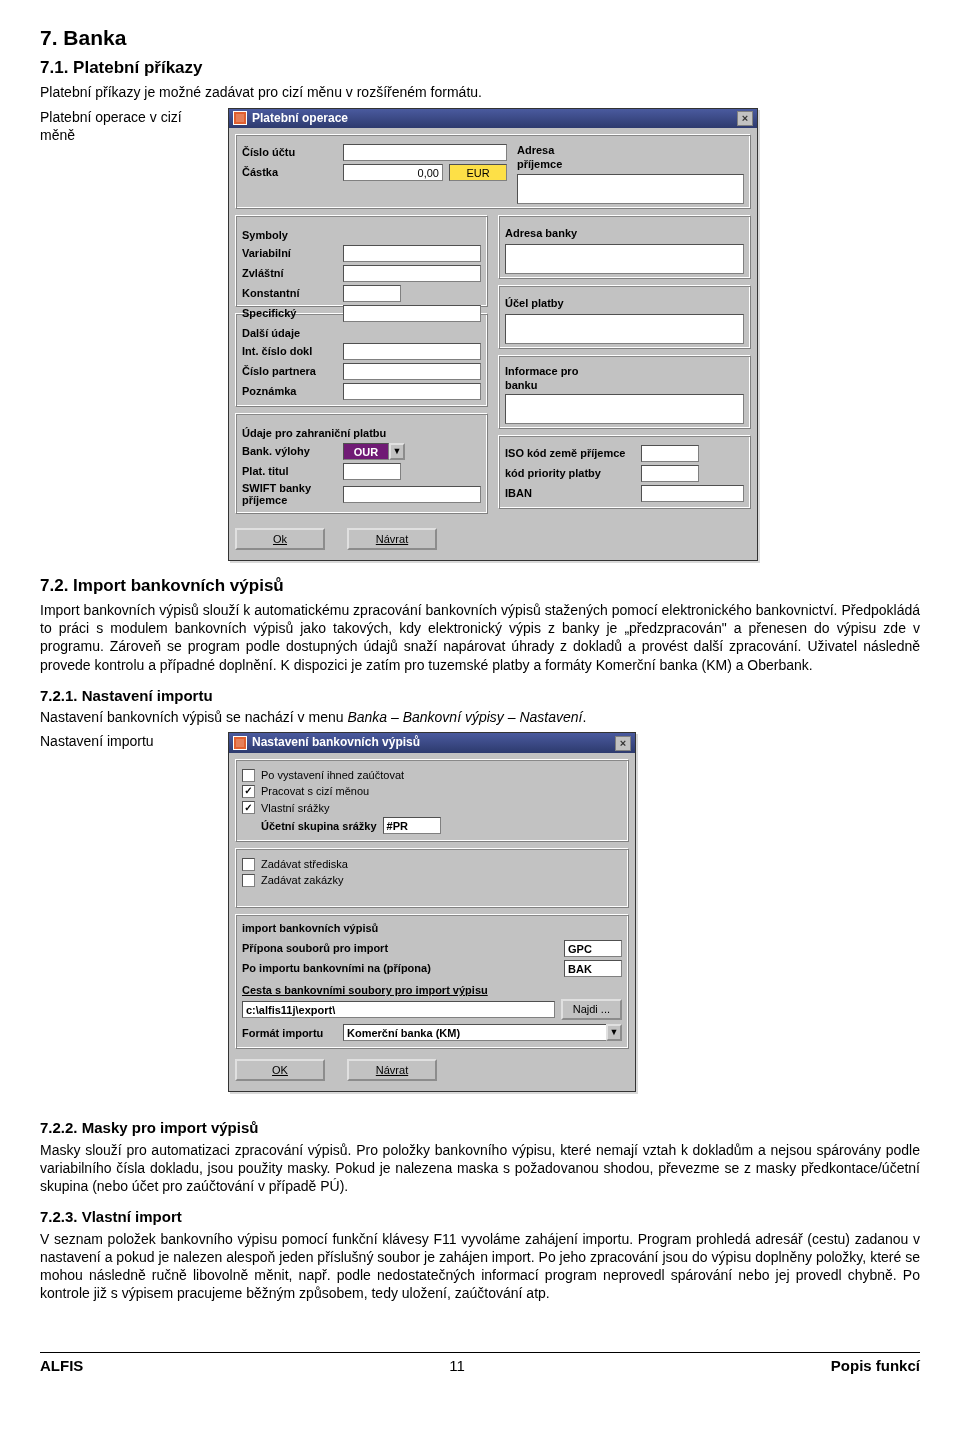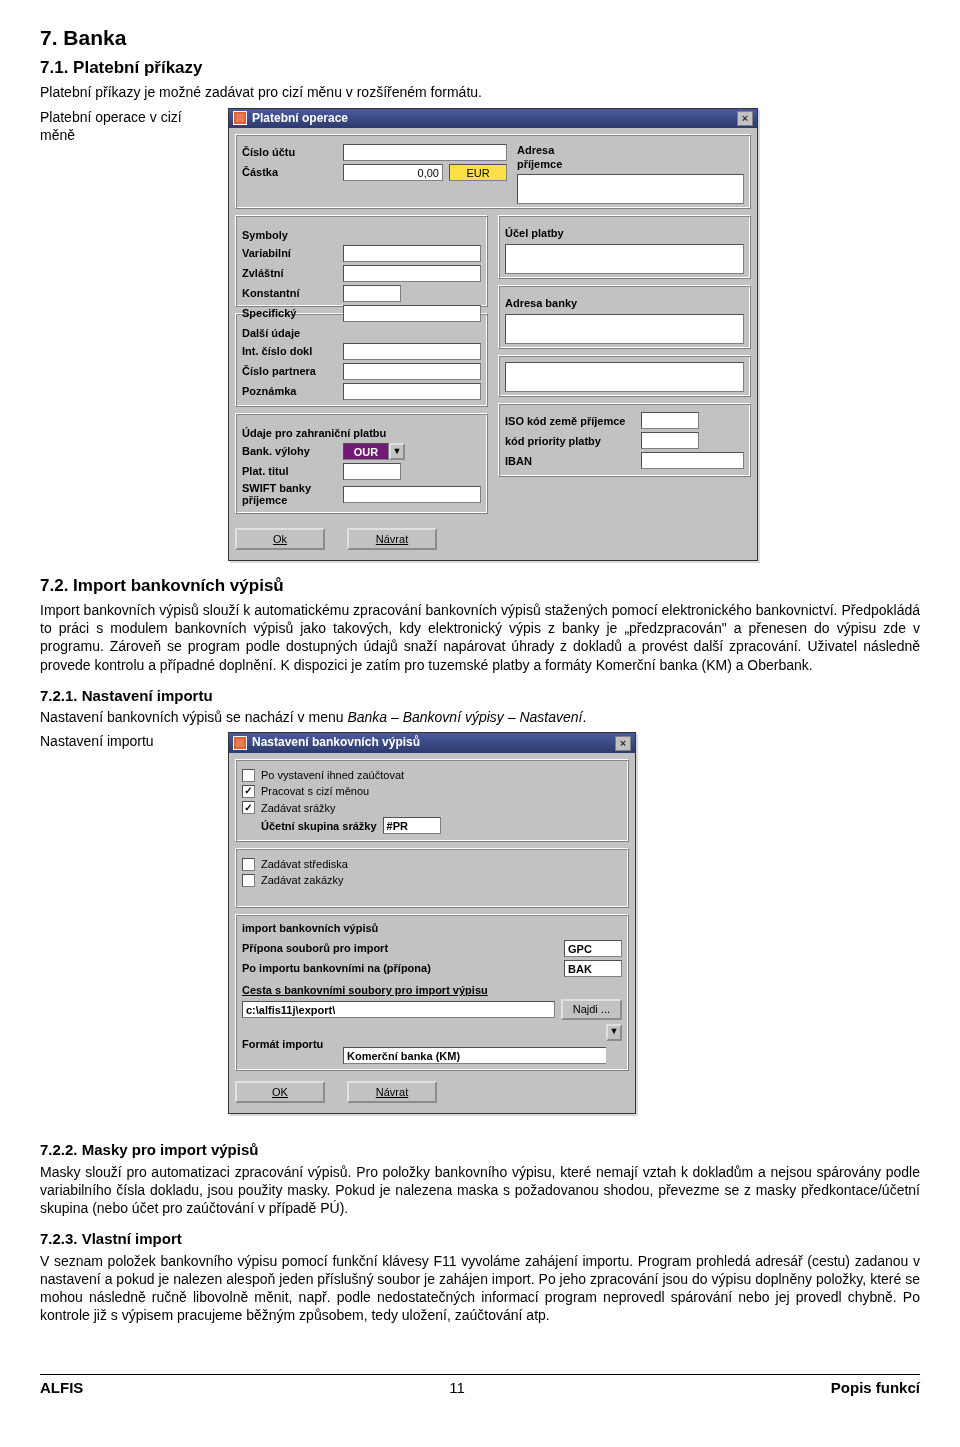--- a/index.html
+++ b/index.html
@@ -90,21 +90,21 @@
   .btn-u { text-decoration: underline; text-decoration-thickness:1px; }
   .btn-row { display:flex; gap:22px; margin-top:4px; padding:4px 0;}
   .dd {
     display:inline-flex; align-items:center; justify-content:center;
     width:16px;height:17px;background:#c2c2c2;border:2px outset #e0e0e0;
     font-size:9px;
   }
   .drop-box { display:flex; align-items:center; }
   .drop-box .input { flex:0 0 46px; text-align:center; font-weight:bold; color:#fff; background:#701a75;}
   .sel-wrap { display:flex; flex:1 1 auto; }
-  .sel-wrap .input{ border-right:none;margin-top:23px; }
+  .sel-wrap .input{ border-right:none; }
   .chk {
     width:13px;height:13px;border:1px solid #808080;
     border-top-color:#505050;border-left-color:#505050;
     background:#fff; display:inline-flex;align-items:center;justify-content:center;
     font-size:10px; line-height:1; margin-right:6px;
   }
   .chk.on::after{ content:"✓"; font-weight:bold;}
   .chk-row{ display:flex;align-items:center;margin:2px 0;}
   .underline-label { font-weight:bold; text-decoration:underline; display:block; margin:6px 0 2px;}
   .najdi-btn {
@@ -214,31 +214,34 @@
                 </div>
               <div class="form-row">
                   <span class="lbl" style="line-height:1.1">SWIFT banky příjemce</span>
                   <div class="input"></div>
                 </div>
             </div>
           </div>
           <div class="col">
             <div class="fieldset">
               <div class="form-row">
+                  <span class="lbl-sm">Adresa banky</span>
+                </div>
+              <div class="input ta"></div>
+            </div>
+            <div class="fieldset">
+              <div class="form-row">
                   <span class="lbl-sm">Účel platby</span>
                 </div>
               <div class="input ta"></div>
             </div>
             <div class="fieldset">
               <div class="form-row">
-                  <span class="lbl-sm">Adresa banky</span>
-                </div>
-              <div class="input ta"></div>
-            </div>
-            <div class="fieldset">
+                  <span class="lbl-sm">Informace pro banku</span>
+                </div>
               <div class="input ta"></div>
             </div>
             <div class="fieldset">
               <div class="form-row">
                   <span class="lbl-r">ISO kód země příjemce</span>
                   <div class="input short"></div>
                 </div>
               <div class="form-row">
                   <span class="lbl-r">kód priority platby</span>
                   <div class="input short"></div>
@@ -285,21 +288,21 @@
           <div class="chk-row">
               <span class="chk"></span>
               <span>Po vystavení ihned zaúčtovat</span>
             </div>
           <div class="chk-row">
               <span class="chk on"></span>
               <span>Pracovat s cizí měnou</span>
             </div>
           <div class="chk-row">
               <span class="chk on"></span>
-              <span>Zadávat srážky</span>
+              <span>Vlastní srážky</span>
             </div>
           <div class="form-row" style="margin-left:19px;">
             <span style="font-weight:bold;">Účetní skupina srážky</span>
             <div class="input short" style="font-weight:bold;">#PR</div>
           </div>
         </div>
         <div class="fieldset" style="min-height:60px;">
           <div class="chk-row">
               <span class="chk"></span>
               <span>Zadávat střediska</span>

